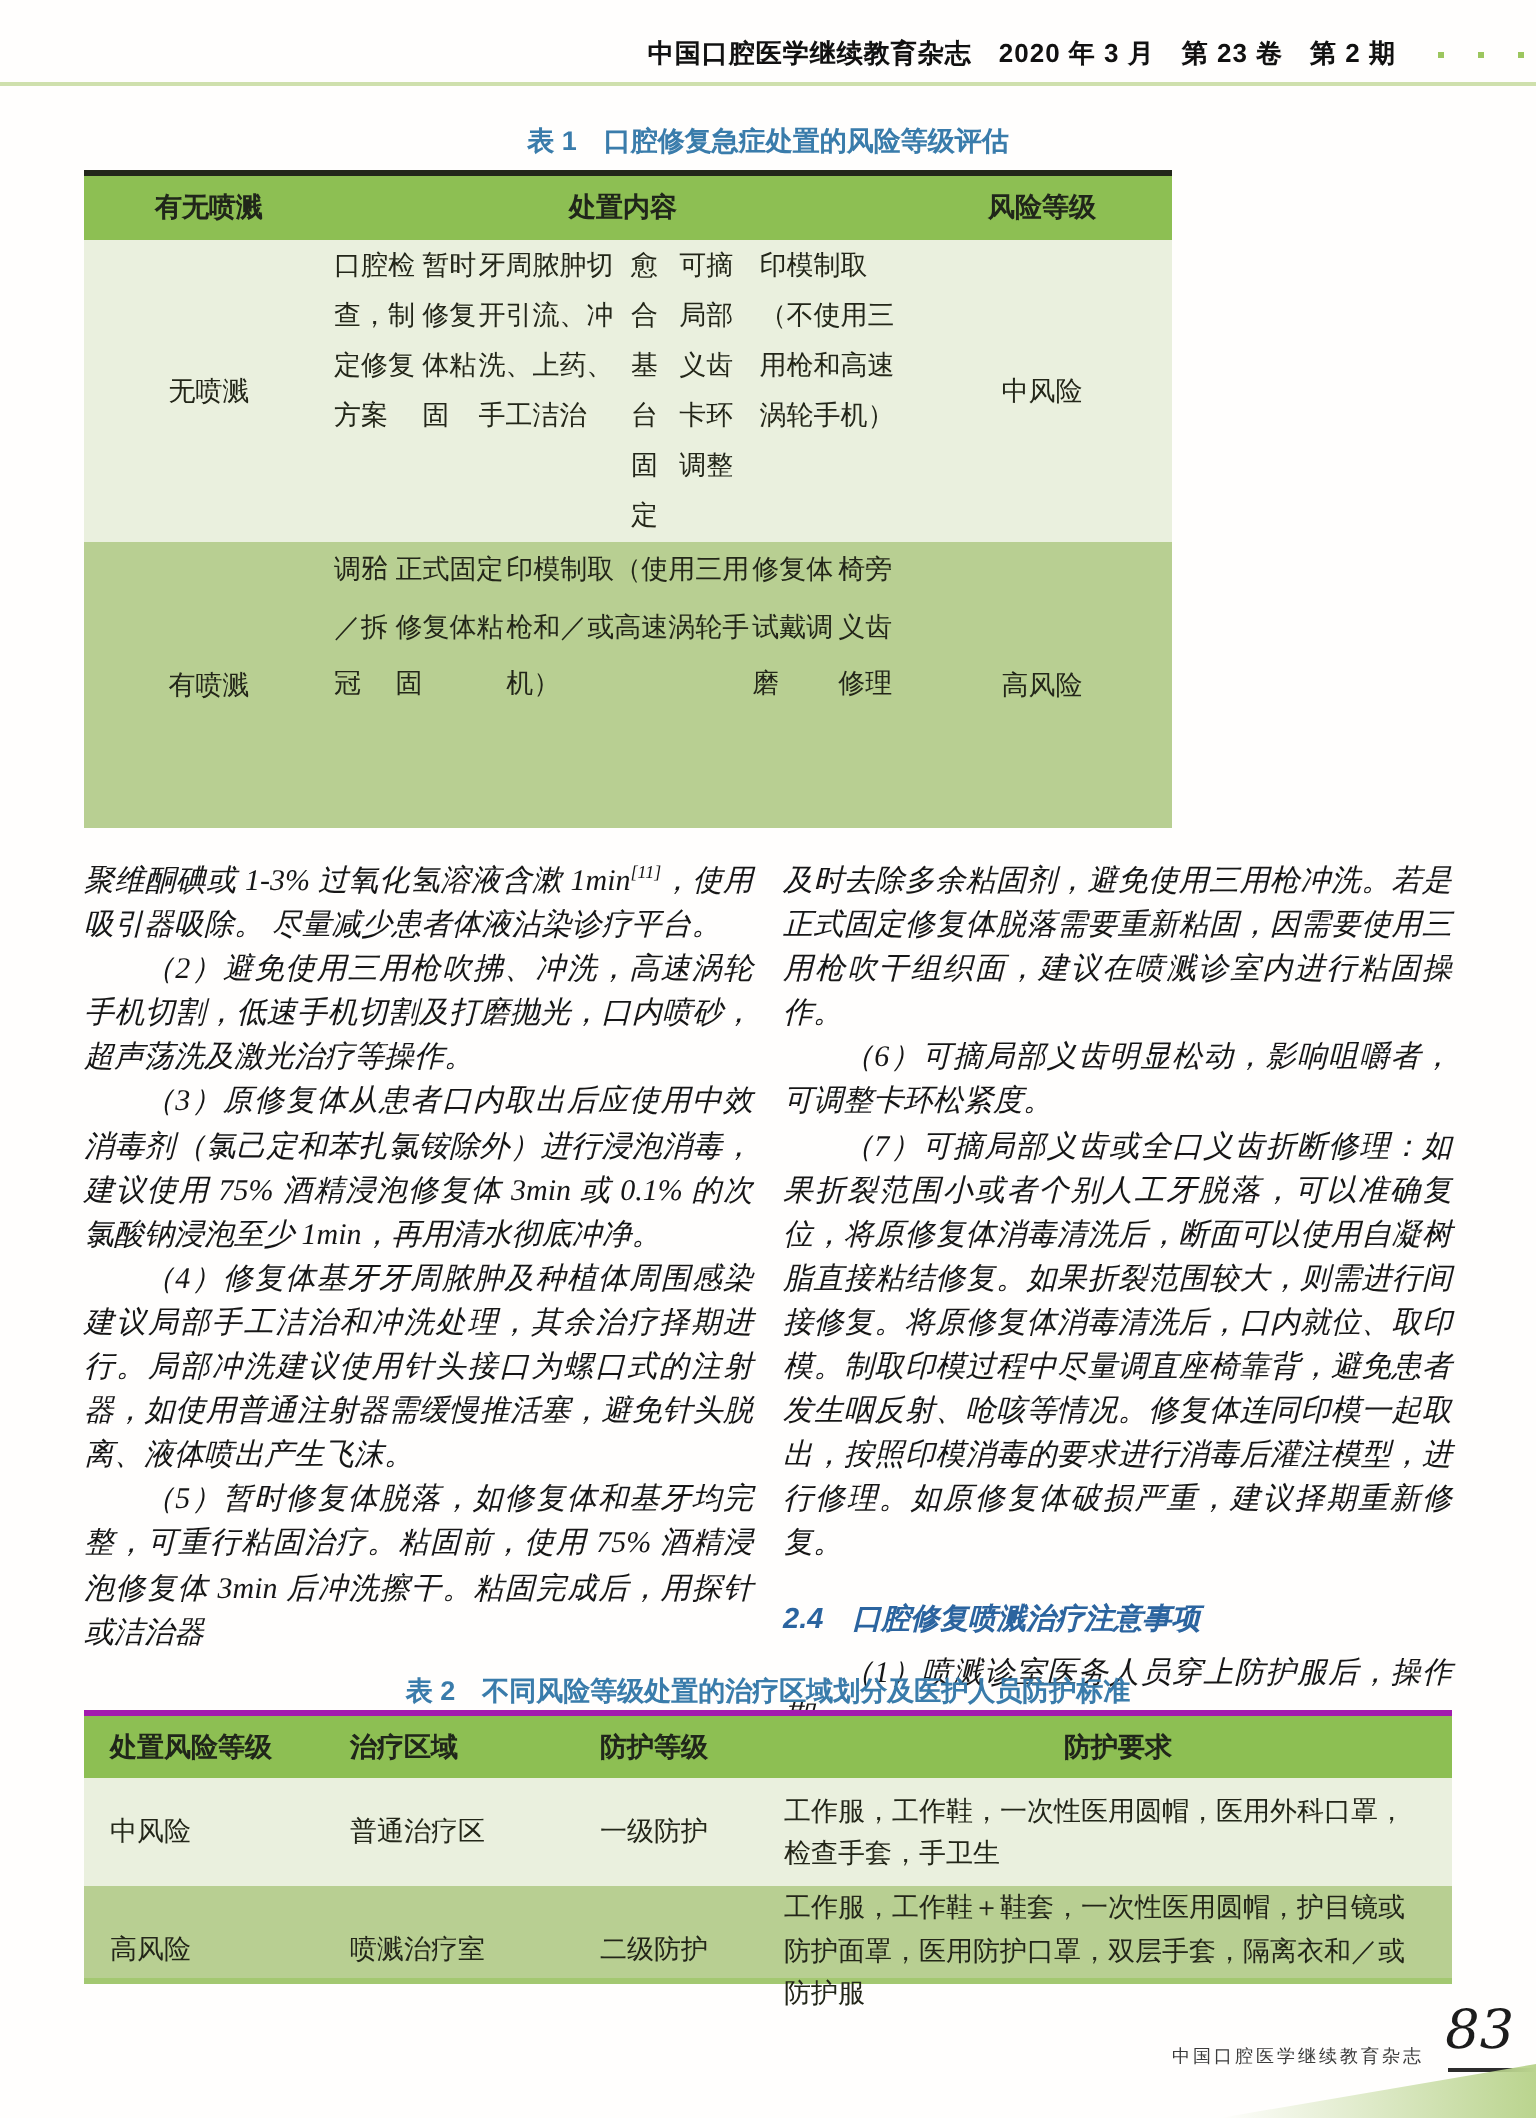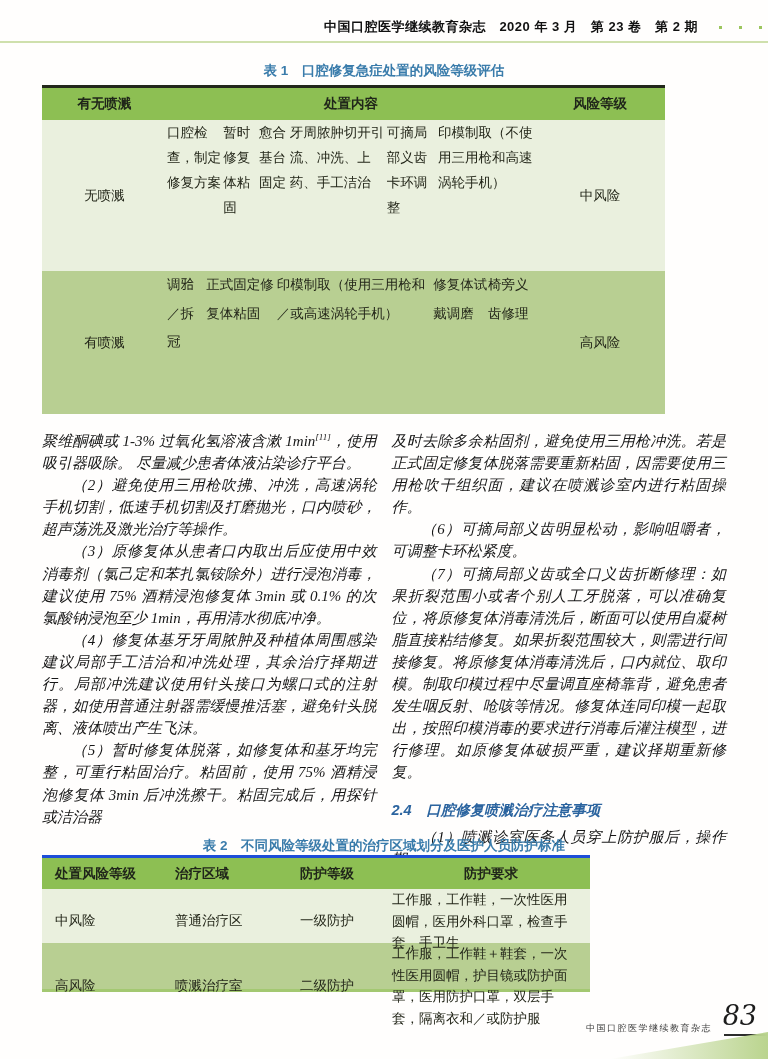--- a/index.html
+++ b/index.html
@@ -11,41 +11,41 @@
   .header-dots { position:absolute; top:26px; right:6px; display:flex; gap:17px; }
   .header-dots span { width:3px; height:3px; background:#9cc65f; display:block; }
   .header-rule { position:absolute; top:41px; left:0; width:768px; height:2px; background:#cfe0ad; }
 
   
   .tbl-title { position:absolute; left:0; width:768px; text-align:center; font-size:13.5px; font-weight:bold; color:#3a7cab; }
   .t1-title { top:62px; }
   .t2-title { top:837px; }
 
   
-  .table1 { position:absolute; top:85px; left:42px; width:623px; border-top:3px solid #22271a; }
+  .table1 { position:absolute; top:85px; left:42px; width:544px; border-top:3px solid #22271a; }
   .t1-head { display:grid; grid-template-columns:125px 1fr 130px; background:#8dbf53; height:32px; align-items:center; font-size:13.5px; font-weight:bold; color:#20261a; }
   .t1-head div { text-align:center; }
   .t1-row { display:grid; grid-template-columns:125px 1fr 130px; font-size:13.5px; color:#232619; }
   .t1-row-light { background:#eaf0de; height:151px; }
   .t1-row-green { background:#b8cf92; height:143px; }
   .spray-cell, .risk-cell { display:flex; align-items:center; justify-content:center; }
   .items-cell { display:flex; flex-direction:row; justify-content:center; }
   .t1-row-light .items-cell div { line-height:25px; }
   .t1-row-green .items-cell div { line-height:28.5px; }
 
   
   .body-cols { position:absolute; top:430px; left:42px; width:684px; display:flex; gap:15px; }
   .col { flex:1; font-family:"Liberation Serif", serif; font-size:15px; line-height:22.1px; color:#161616; text-align:justify;font-style:italic; }
   .col p { margin:0; }
   .col p.ind { text-indent:2em; }
   sup { font-size:9px; line-height:0; }
   .sec-heading { font-family:"Liberation Sans", sans-serif; font-size:14.5px; font-weight:bold; color:#2b649f; margin:15px 0 5px 0 !important; text-align:left; }
 
   
-  .table2 { position:absolute; top:855px; left:42px; width:548px; border-top:3px solid #1d4ed8; border-bottom:3px solid #a3c871; }
+  .table2 { position:absolute; top:855px; left:42px; width:684px; border-top:3px solid #a21caf; border-bottom:3px solid #a3c871; }
   .t2-head { display:grid; grid-template-columns:120px 125px 105px 1fr; background:#8dbf53; height:31px; align-items:center; font-size:13.5px; font-weight:bold; color:#20261a; }
   .t2-head div { padding-left:13px; }
   .t2-head .c4 { padding-left:0; text-align:center; }
   .t2-row { display:grid; grid-template-columns:120px 125px 105px 1fr; font-size:13.5px; color:#232619; }
   .t2-row-light { background:#eaf0de; height:54px; }
   .t2-row-green { background:#b8cf92; height:46px; }
   .t2-row .cell { display:flex; align-items:center; padding-left:13px; }
   .t2-row .req { display:flex; align-items:center; padding-left:0; padding-right:14px; line-height:21.5px; }
 
   
@@ -72,22 +72,22 @@
     <div class="t1-head">
       <div>有无喷溅</div>
       <div>处置内容</div>
       <div>风险等级</div>
     </div>
     <div class="t1-row t1-row-light">
       <div class="spray-cell">无喷溅</div>
       <div class="items-cell">
         <div>口腔检查，制定修复方案</div>
         <div>暂时修复体粘固</div>
+        <div>牙周脓肿切开引流、冲洗、上药、手工洁治</div>
         <div>愈合基台固定</div>
-        <div>牙周脓肿切开引流、冲洗、上药、手工洁治</div>
         <div>可摘局部义齿卡环调整</div>
         <div>印模制取（不使用三用枪和高速涡轮手机）</div>
       </div>
       <div class="risk-cell">中风险</div>
     </div>
     <div class="t1-row t1-row-green">
       <div class="spray-cell">有喷溅</div>
       <div class="items-cell">
         <div>调𬌗／拆冠</div>
         <div>正式固定修复体粘固</div>

